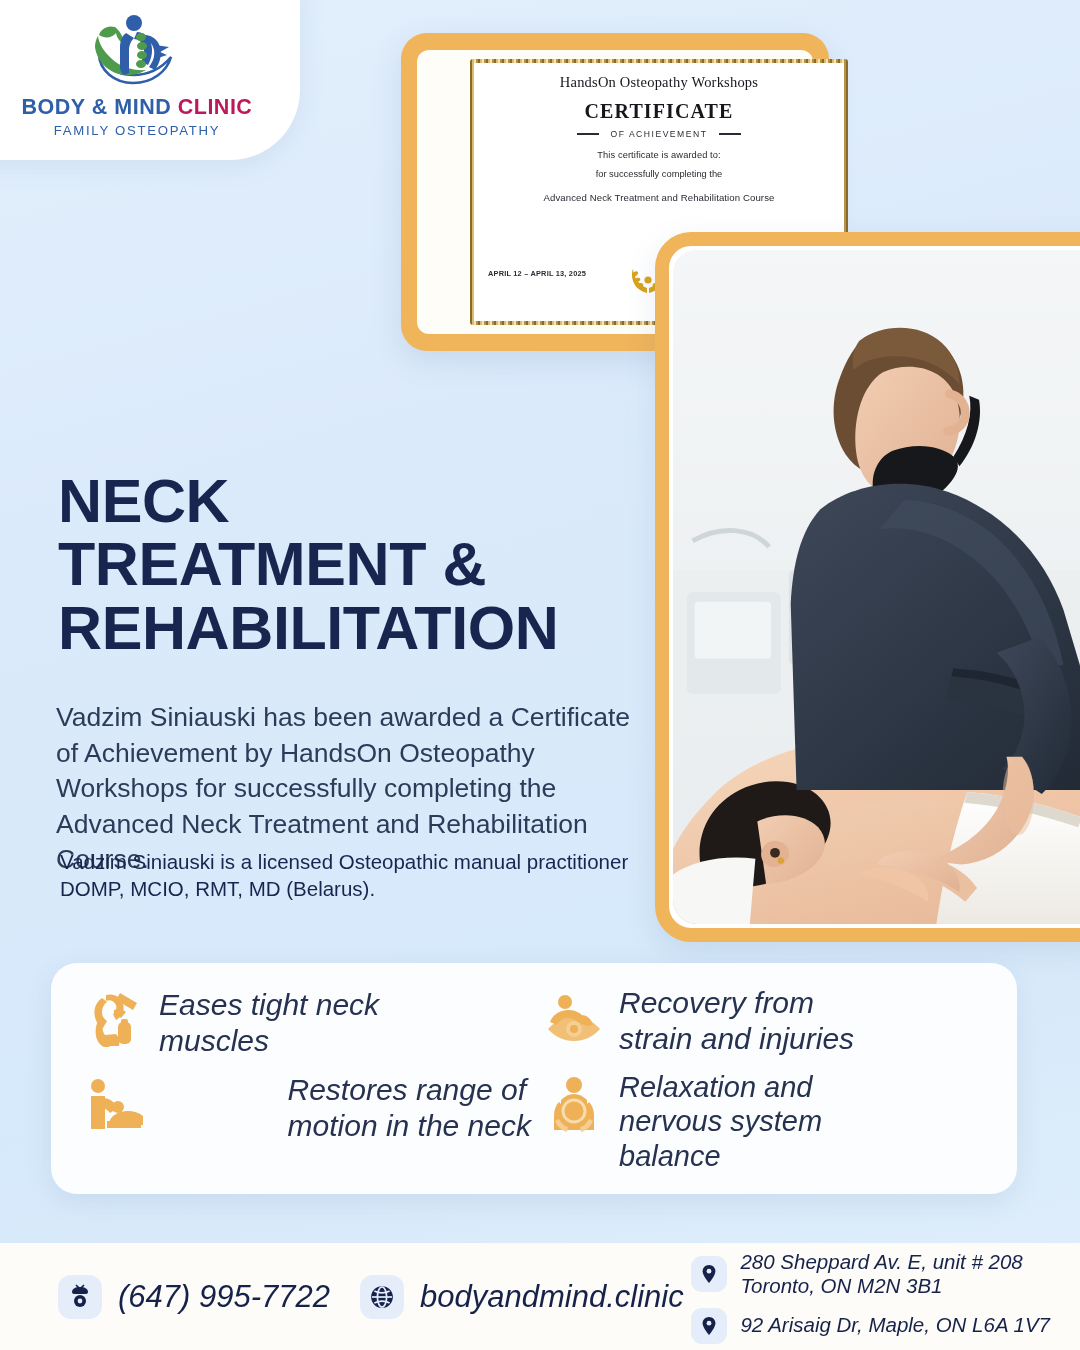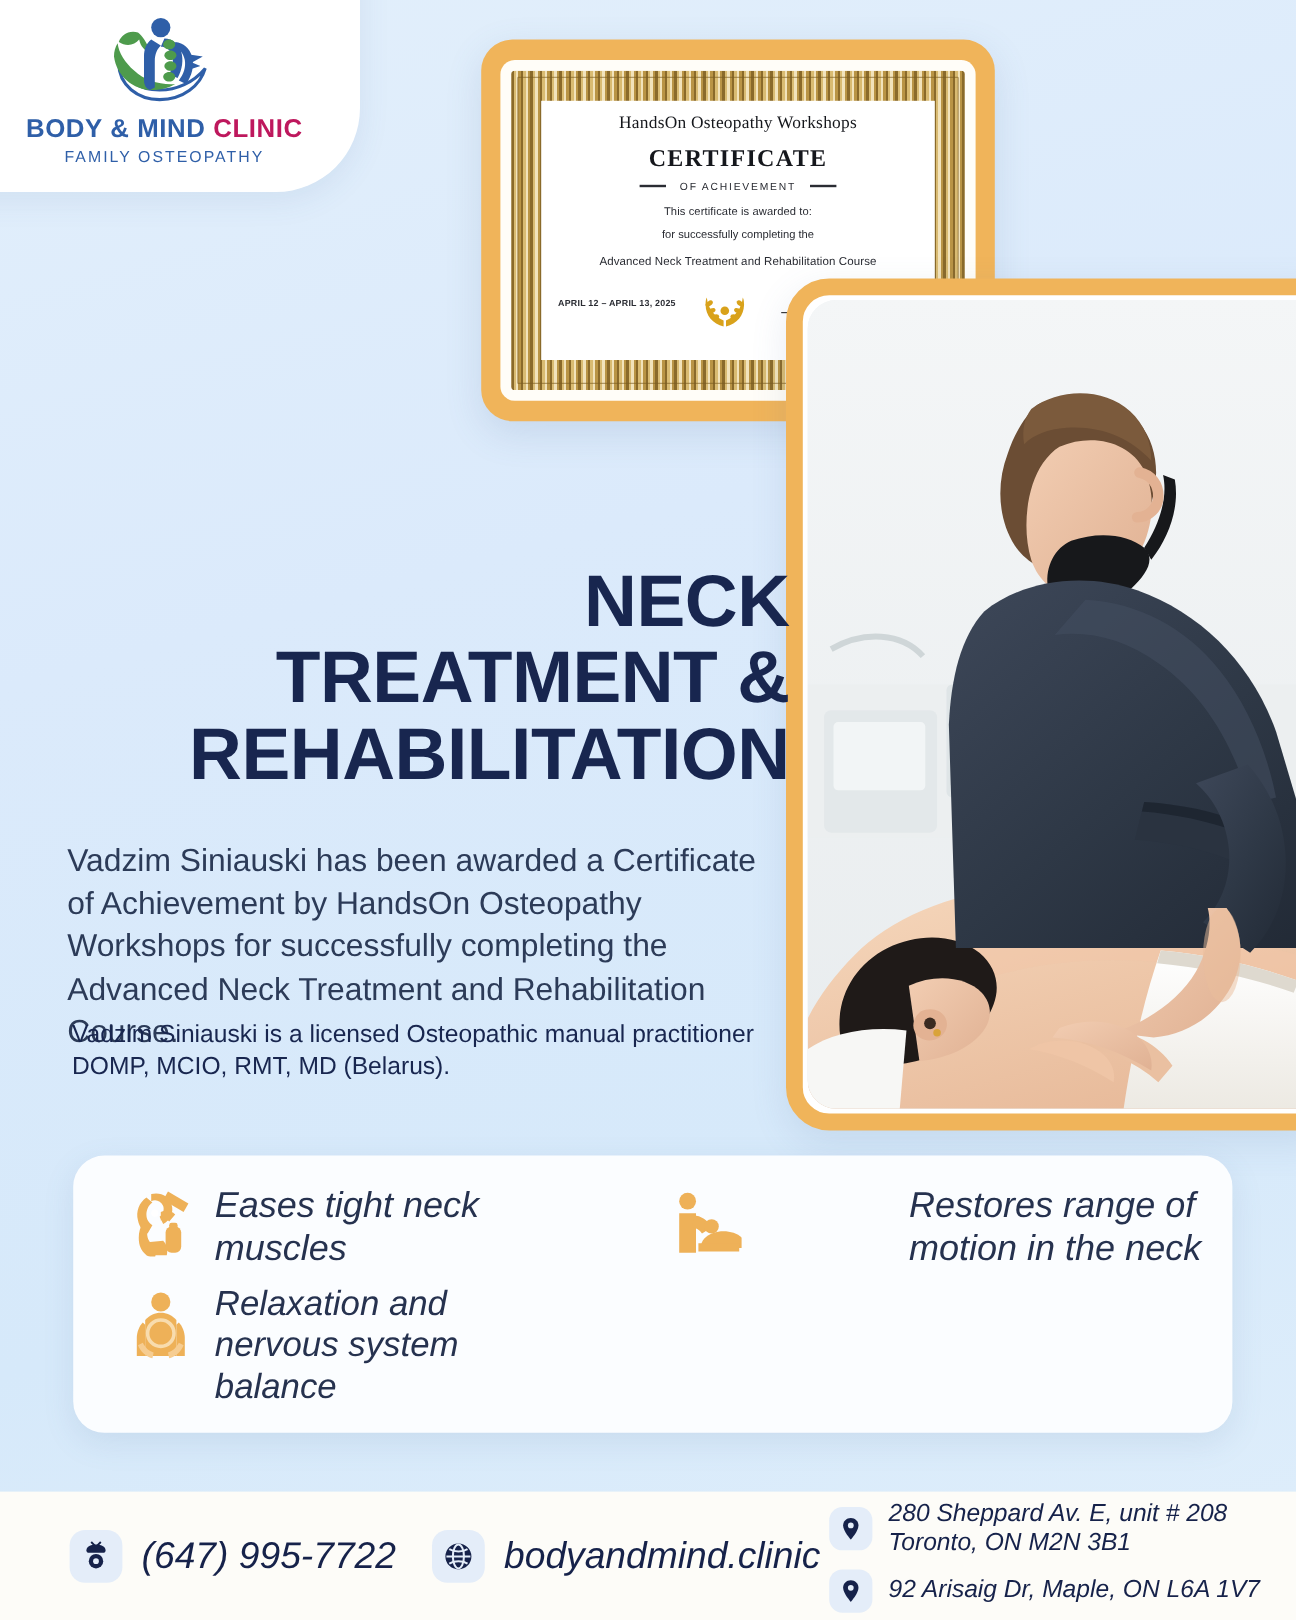--- a/index.html
+++ b/index.html
@@ -50,25 +50,26 @@
   }
   .cert-white {
     width:100%; height:100%;
     background:#fffdf8;
     border-radius:12px;
     padding:9px;
   }
   .cert-gold {
     width:100%; height:100%;
     border-radius:3px;
-    padding:25px;
+    padding:4px;
     background:
       repeating-linear-gradient(90deg,#8a6a2a 0 2px,#d9bb72 2px 4px,#f2e3bb 4px 6px,#b99445 6px 8px),
       linear-gradient(#c8a558,#c8a558);
     position:relative;
+    margin-left:44px;
   }
   .cert-gold::before{
     content:""; position:absolute; left:5px; top:5px; right:5px; bottom:5px;
     border:1px solid rgba(120,90,30,.55);
     border-radius:1px;
   }
   .cert-inner {
     width:100%; height:100%;
     background:#ffffff;
     position:relative;
@@ -145,41 +146,41 @@
 
   
   .h-osteo {
     position:absolute; left:96px; top:386px;
     font-size:62px; font-weight:400; letter-spacing:1.2px;
     color:#2196e8;
   }
   .h-main {
     position:absolute; left:58px; top:470px; width:600px;
     font-size:61px; font-weight:700; line-height:1.04;
-    letter-spacing:-.4px; color:#18264f; text-align:right;
+    letter-spacing:-.4px; color:#18264f; text-align:left;
   }
 
   
   .body-copy {
     position:absolute; left:56px; top:700px; width:600px;
     font-size:26.5px; line-height:1.34; color:#2c3b58; font-weight:400;
   }
   .credential {
     position:absolute; left:60px; top:848px; width:600px;
     font-size:20.5px; line-height:1.32; color:#18264f; font-weight:400;
   }
 
   
   .benefits {
-    position:absolute; left:61px; top:963px;
+    position:absolute; left:51px; top:963px;
     width:966px; height:231px;
     background:#fbfdff;
     border-radius:26px;
     box-shadow:0 8px 26px rgba(90,120,160,.13);
-    padding:24px 26px 20px 44px;
+    padding:24px 26px 20px 34px;
     display:grid;
     grid-template-columns:1fr 1fr;
     grid-template-rows:1fr 1fr;
     column-gap:14px;
   }
   .benefit { display:flex; align-items:flex-start; gap:16px; }
   .benefit.r2 { align-items:flex-start;justify-content:space-between; }
   .b-icon { width:58px; height:58px; flex:0 0 58px; margin-top:2px; }
   .b-text {
     font-size:30px; font-style:italic; font-weight:400;
@@ -388,20 +389,34 @@
           <path d="M29 21c4-2 9-1 12 2l-5 6c-2-2-5-2-7-1z"></path>
           <rect x="33" y="33" width="13" height="22" rx="5"></rect>
           <rect x="36" y="30" width="7" height="6" rx="2"></rect>
           <circle cx="24" cy="22" r="3" fill="#fff"></circle>
         </g>
       </svg>
       <div class="b-text">Eases tight neck
 muscles</div>
     </div>
 
+    <div class="benefit col2">
+      <svg class="b-icon" viewBox="0 0 58 58">
+        <g fill="#eeb158">
+          <circle cx="20" cy="13" r="7"></circle>
+          <path d="M24 21c8 0 15 5 18 12l-7 4c-2-5-7-8-12-8-5 0-9 3-11 7l-7-3c3-8 11-12 19-12z"></path>
+          <path d="M38 26c5 1 9 5 10 10l-8 1c-1-3-3-5-6-6z"></path>
+          <path d="M3 40c7-8 16-12 26-12s19 4 26 12c-7 8-16 12-26 12S10 48 3 40z" opacity=".82"></path>
+          <circle cx="29" cy="40" r="8" fill="#f6cd92"></circle>
+          <circle cx="29" cy="40" r="4" fill="#eeb158"></circle>
+        </g>
+      </svg>
+      <div class="b-text">Recovery from
+strain and injuries</div>
+    </div>
 
     <div class="benefit r2">
       <svg class="b-icon" viewBox="0 0 58 58">
         <g fill="#eeb158">
           <circle cx="13" cy="12" r="7"></circle>
           <path d="M6 22h14v33H6z"></path>
           <path d="M18 24c6 0 12 4 15 10l-8 5c-2-3-5-5-8-5z"></path>
           <circle cx="33" cy="33" r="6"></circle>
           <path d="M27 43c4-4 10-6 16-6s12 2 16 6v8H24c0-3 1-6 3-8z"></path>
           <path d="M22 47h34v7H22z"></path>

